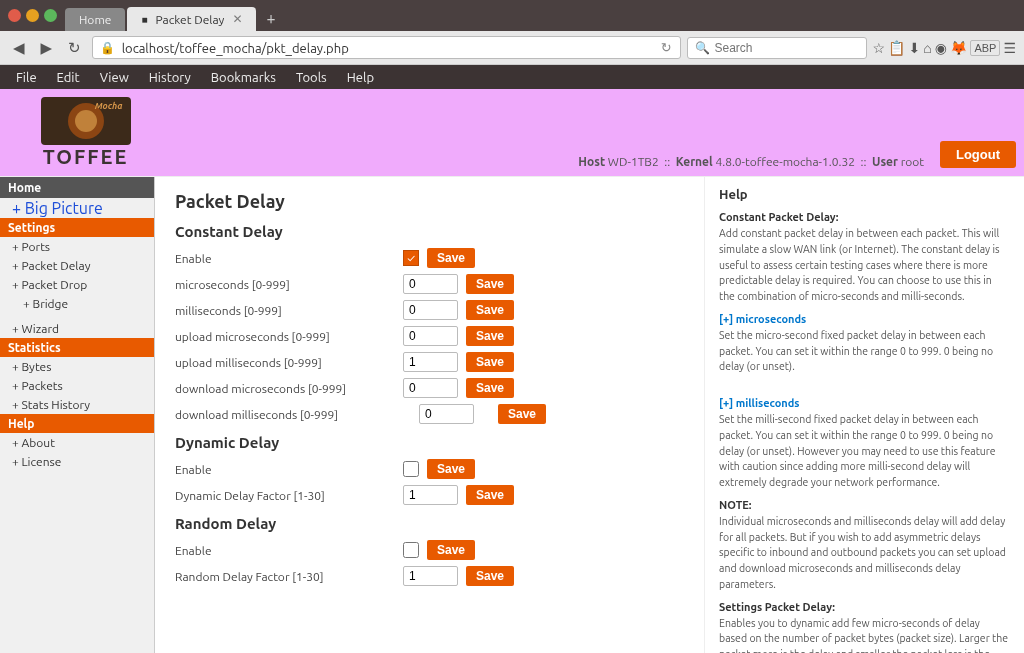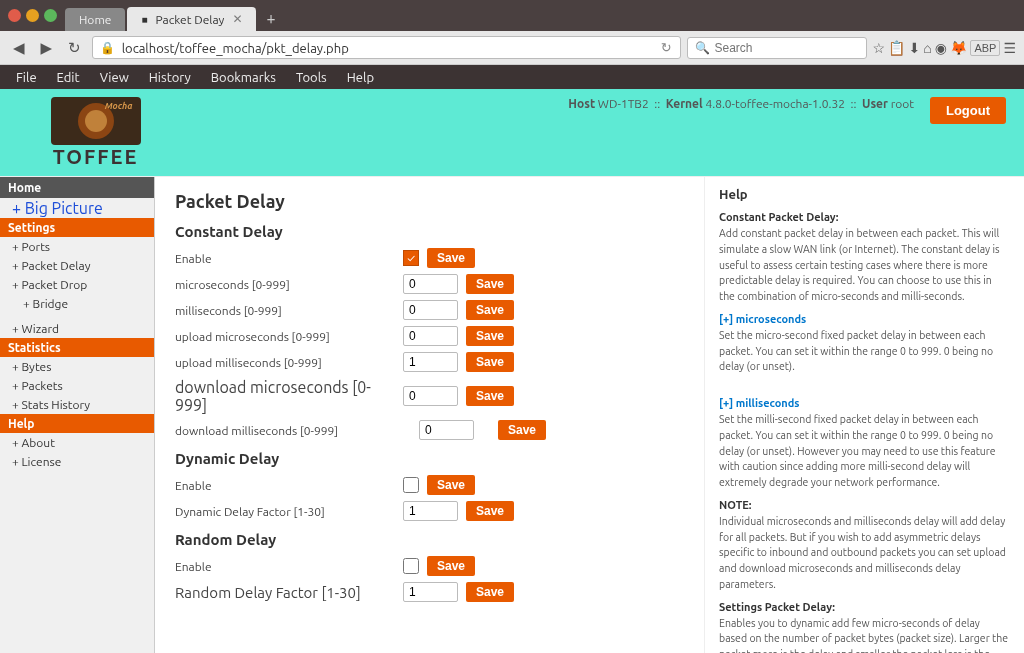--- a/index.html
+++ b/index.html
@@ -61,21 +61,21 @@
   <span style="color:#eee;font-size:13px;padding:3px 8px;cursor:pointer;">Edit</span>
   <span style="color:#eee;font-size:13px;padding:3px 8px;cursor:pointer;">View</span>
   <span style="color:#eee;font-size:13px;padding:3px 8px;cursor:pointer;">History</span>
   <span style="color:#eee;font-size:13px;padding:3px 8px;cursor:pointer;">Bookmarks</span>
   <span style="color:#eee;font-size:13px;padding:3px 8px;cursor:pointer;">Tools</span>
   <span style="color:#eee;font-size:13px;padding:3px 8px;cursor:pointer;">Help</span>
 </div>
 
 <div style="display:flex;flex-direction:column;background:white;">
 
-  <div style="display:flex;align-items:flex-start;padding:8px 18px;background:#5eead4;border-bottom:1px solid #eee;">
+  <div style="display:flex;align-items:flex-end;padding:8px 8px;background:#f0abfc;border-bottom:1px solid #eee;">
 
     <div style="display:flex;flex-direction:column;align-items:center;width:155px;">
       <div style="background:#3c2a1a;border-radius:4px;width:90px;height:48px;display:flex;align-items:center;justify-content:center;position:relative;overflow:hidden;">
 
         <div style="width:36px;height:36px;background:#8B4513;border-radius:50%;position:relative;display:flex;align-items:center;justify-content:center;">
           <div style="width:22px;height:22px;background:#c0813a;border-radius:50%;"></div>
         </div>
         <div style="position:absolute;top:4px;right:8px;font-size:9px;color:#d4954a;font-style:italic;font-weight:bold;">Mocha</div>
       </div>
       <div style="font-size:20px;font-weight:bold;color:#3c3333;letter-spacing:2px;">TOFFEE</div>
@@ -150,21 +150,21 @@
           <button style="background:#e85a00;color:white;border:none;padding:3px 10px;font-size:12px;cursor:pointer;border-radius:2px;font-weight:bold;">Save</button>
         </div>
 
         <div style="display:flex;align-items:center;margin-bottom:6px;gap:8px;">
           <span style="width:220px;font-size:12px;color:#444;flex-shrink:0;">upload milliseconds [0-999]</span>
           <input style="width: 55px; border: 1px solid rgb(187, 187, 187); padding: 2px 5px; font-size: 12px; border-radius: 2px;" type="text" value="1">
           <button style="background:#e85a00;color:white;border:none;padding:3px 10px;font-size:12px;cursor:pointer;border-radius:2px;font-weight:bold;">Save</button>
         </div>
 
         <div style="display:flex;align-items:center;margin-bottom:6px;gap:8px;">
-          <span style="width:220px;font-size:16px;color:#444;flex-shrink:0;">download microseconds [0-999]</span>
+          <span style="width:220px;font-size:12px;color:#444;flex-shrink:0;">download microseconds [0-999]</span>
           <input style="width: 55px; border: 1px solid rgb(187, 187, 187); padding: 2px 5px; font-size: 12px; border-radius: 2px;" type="text" value="0">
           <button style="background:#e85a00;color:white;border:none;padding:3px 10px;font-size:12px;cursor:pointer;border-radius:2px;font-weight:bold;">Save</button>
         </div>
 
         <div style="display:flex;align-items:center;margin-bottom:8px;gap:24px;">
           <span style="width:220px;font-size:12px;color:#444;flex-shrink:0;">download milliseconds [0-999]</span>
           <input style="width: 55px; border: 1px solid rgb(187, 187, 187); padding: 2px 5px; font-size: 12px; border-radius: 2px;" type="text" value="0">
           <button style="background:#e85a00;color:white;border:none;padding:3px 10px;font-size:12px;cursor:pointer;border-radius:2px;font-weight:bold;">Save</button>
         </div>
       </div>
@@ -188,21 +188,21 @@
       <div style="margin-top:10px;">
         <div style="font-size:15px;font-weight:bold;color:#333;margin:10px 0 8px;">Random Delay</div>
 
         <div style="display:flex;align-items:center;margin-bottom:6px;gap:8px;">
           <span style="width:220px;font-size:12px;color:#444;flex-shrink:0;">Enable</span>
           <input type="checkbox" style="width: 16px; height: 16px;">
           <button style="background:#e85a00;color:white;border:none;padding:3px 10px;font-size:12px;cursor:pointer;border-radius:2px;font-weight:bold;">Save</button>
         </div>
 
         <div style="display:flex;align-items:center;margin-bottom:6px;gap:8px;">
-          <span style="width:220px;font-size:15px;color:#444;flex-shrink:0;">Random Delay Factor [1-30]</span>
+          <span style="width:220px;font-size:12px;color:#444;flex-shrink:0;">Random Delay Factor [1-30]</span>
           <input style="width: 55px; border: 1px solid rgb(187, 187, 187); padding: 2px 5px; font-size: 12px; border-radius: 2px;" type="text" value="1">
           <button style="background:#e85a00;color:white;border:none;padding:3px 10px;font-size:12px;cursor:pointer;border-radius:2px;font-weight:bold;">Save</button>
         </div>
       </div>
     </div>
 
     <div style="width:320px;padding:10px 14px;background:white;border-left:1px solid #eee;font-size:10.5px;color:#555;overflow-y:auto;">
       <div style="font-size:13px;font-weight:bold;margin-bottom:10px;color:#333;">Help</div>
 
       <div>

